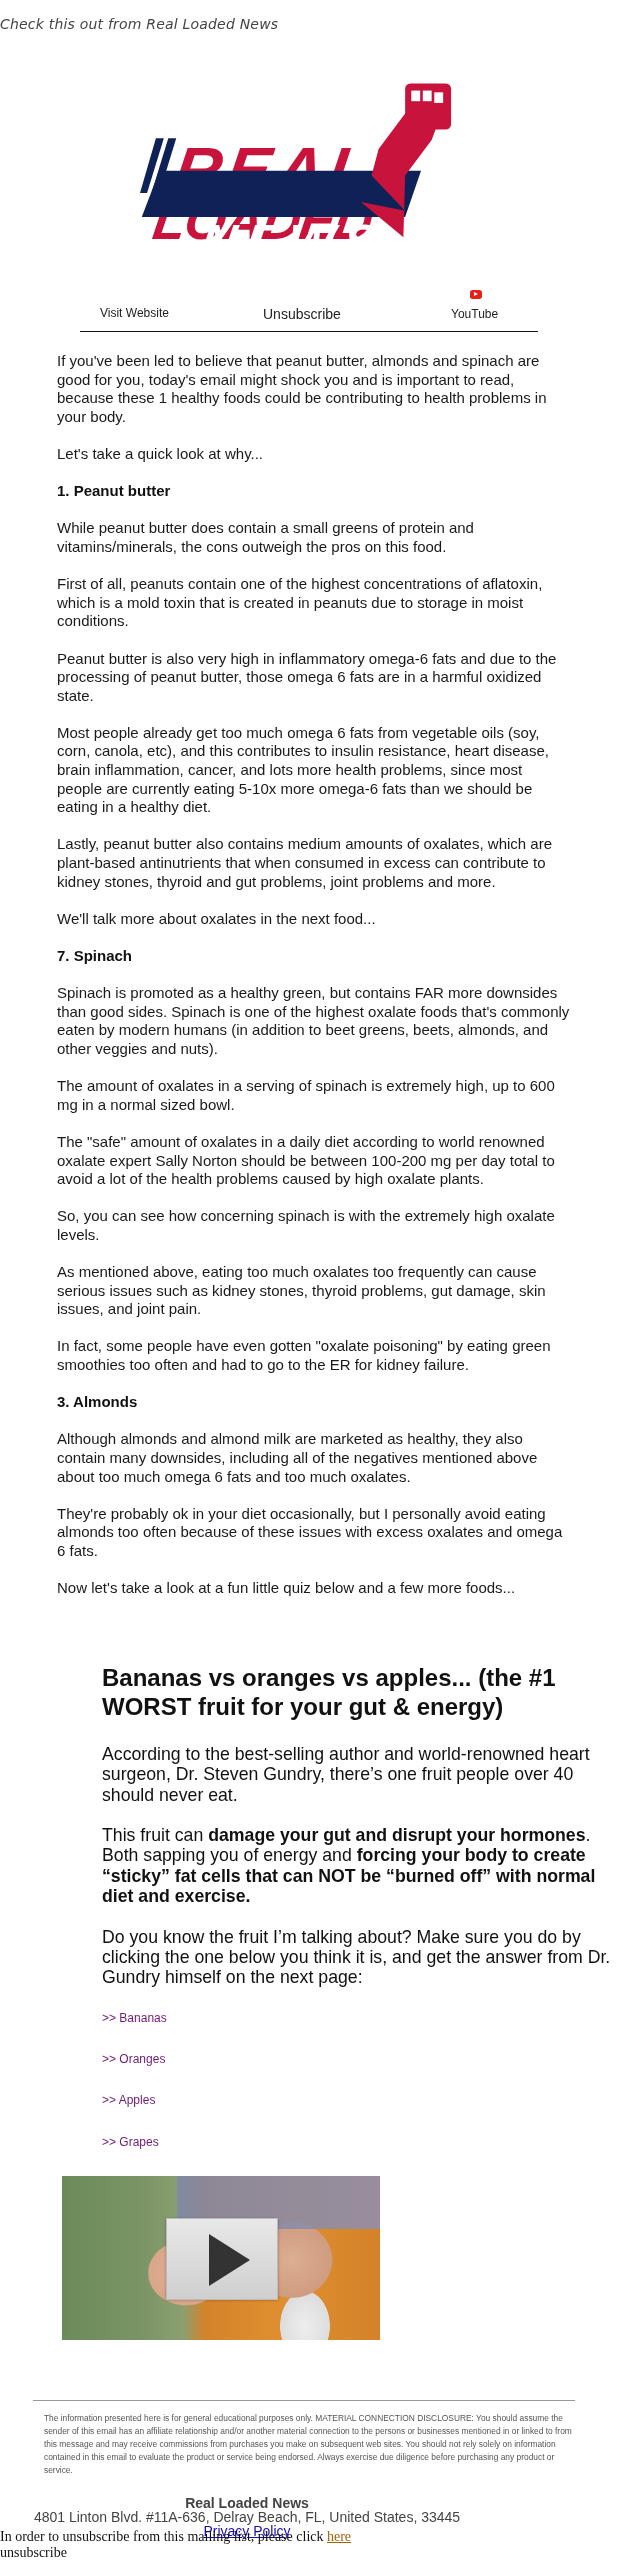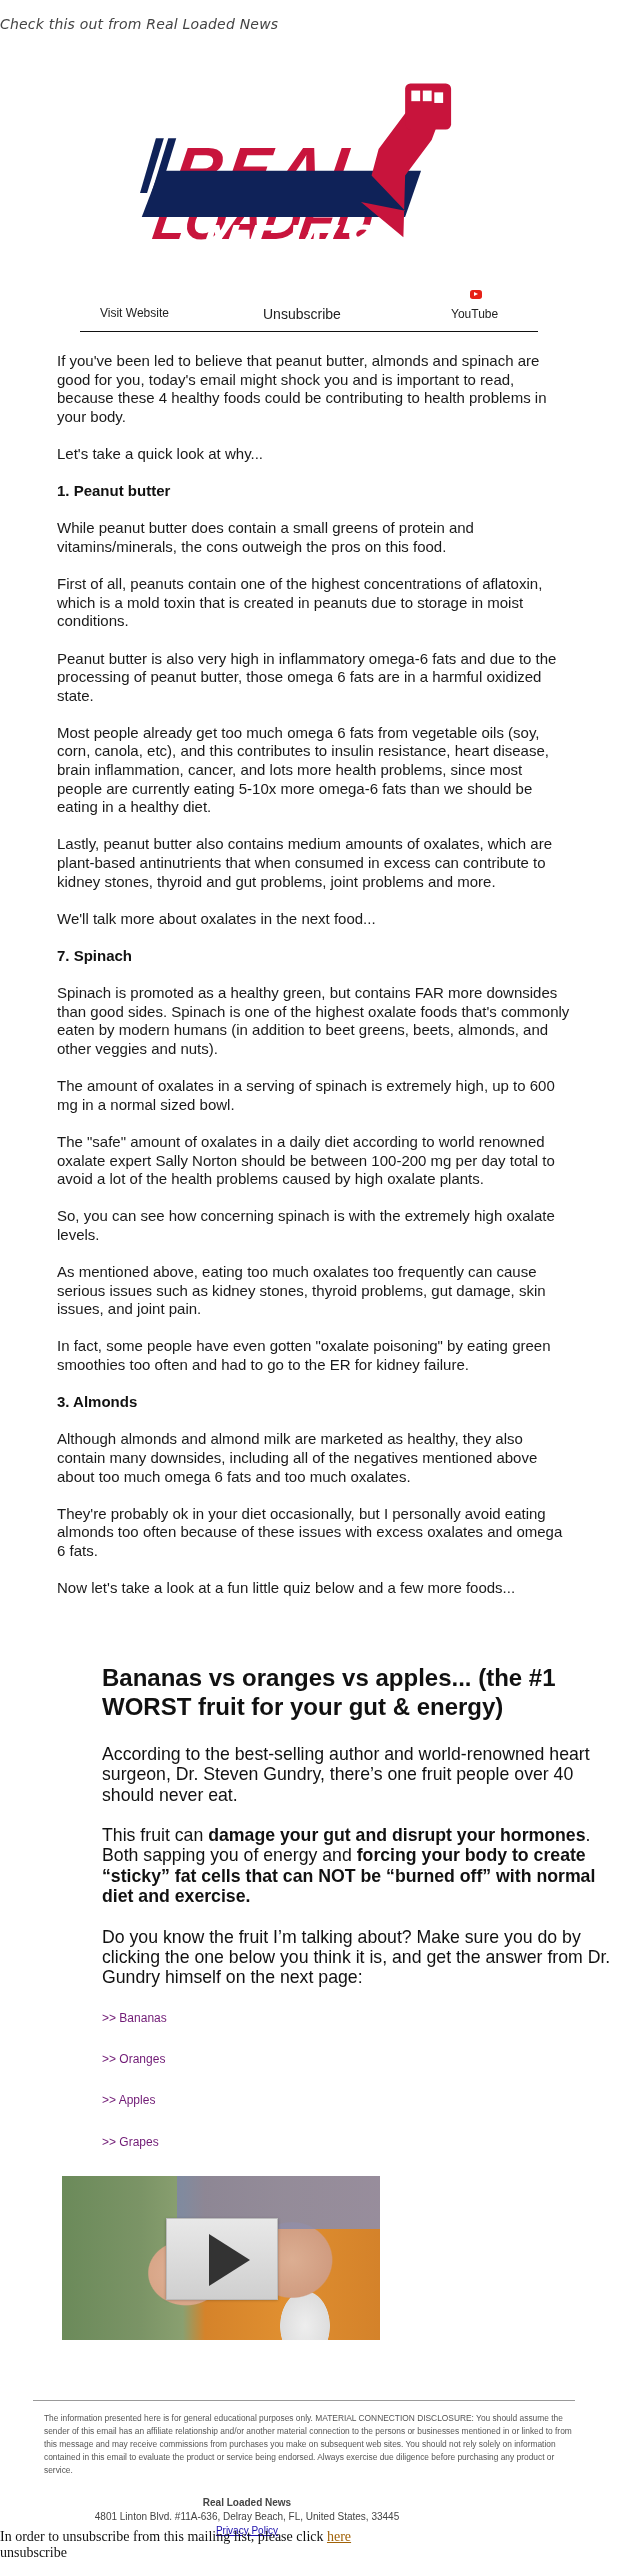--- a/index.html
+++ b/index.html
@@ -25,21 +25,21 @@
     background:
       radial-gradient(ellipse 62px 53px at 124px 97px, #e2b49a 0%, #d8a688 60%, transparent 62%),
       radial-gradient(ellipse 66px 62px at 230px 84px, #dcae92 0%, #d09c80 60%, transparent 62%),
       radial-gradient(ellipse 35px 49px at 243px 150px, #eeeeee 0%, #dddddd 70%, transparent 72%),
       linear-gradient(90deg, #6b8a5a 0%, #7b9466 25%, #8aa070 38%, #d5832a 45%, #e08f30 70%, #d4822a 100%); }
   .video-top { position: absolute; left: 115px; top: 0; width: 203px; height: 53px; background: linear-gradient(90deg, #7f86a6, #8d8fb0); opacity: 0.85; }
   .video-play { position: absolute; left: 104px; top: 42px; width: 110px; height: 80px; background: linear-gradient(180deg, #e8e8e8 0%, #cfcfcf 100%); border: 0.9px solid #bbb; box-shadow: 0 0.9px 2.7px rgba(0,0,0,0.3); }
   .video-play::after { content: ""; position: absolute; left: 42px; top: 15px; border-left: 41px solid #333; border-top: 26px solid transparent; border-bottom: 26px solid transparent; }
   .footer-rule { position: absolute; top: 2400px; left: 33px; width: 542px; height: 0.9px; background: #999; }
   .disclaimer { position: absolute; top: 2412px; left: 44px; width: 531px; font-size: 8.4px; line-height: 13px; color: #555; }
-  .company { position: absolute; top: 2496px; left: 0; width: 494px; text-align: center; font-size: 10px; line-height: 14px; color: #444; }
+  .company { position: absolute; top: 2496px; left: 0; width: 494px; text-align: center; font-size: 14px; line-height: 14px; color: #444; }
   .company .name { font-weight: bold; }
   .company a { color: #1a0dab; text-decoration: underline; }
   .unsub-note { position: absolute; top: 2529px; left: 0; font-family: "Liberation Serif", serif; font-size: 14px; line-height: 16px; color: #111; }
   .unsub-note a { color: #a16207; text-decoration: underline; }
 </style>
 </head>
 <body>
 
 <div class="tagline">Check this out from Real Loaded News</div>
 
@@ -67,21 +67,21 @@
 
 <div class="nav">
   <a class="nav-item nav-visit">Visit Website</a>
   <a class="nav-item nav-unsub">Unsubscribe</a>
   <span class="yt-icon"></span>
   <a class="nav-item nav-yt">YouTube</a>
   <div class="nav-rule"></div>
 </div>
 
 <div class="content">
-  <p>If you've been led to believe that peanut butter, almonds and spinach are good for you, today's email might shock you and is important to read, because these 4 healthy foods could be contributing to health problems in your body.</p>
+  <p>If you've been led to believe that peanut butter, almonds and spinach are good for you, today's email might shock you and is important to read, because these 1 healthy foods could be contributing to health problems in your body.</p>
   <p>Let's take a quick look at why...</p>
 
   <h3>1. Peanut butter</h3>
   <p>While peanut butter does contain a small greens of protein and vitamins/minerals, the cons outweigh the pros on this food.</p>
   <p>First of all, peanuts contain one of the highest concentrations of aflatoxin, which is a mold toxin that is created in peanuts due to storage in moist conditions.</p>
   <p>Peanut butter is also very high in inflammatory omega-6 fats and due to the processing of peanut butter, those omega 6 fats are in a harmful oxidized state.</p>
   <p>Most people already get too much omega 6 fats from vegetable oils (soy, corn, canola, etc), and this contributes to insulin resistance, heart disease, brain inflammation, cancer, and lots more health problems, since most people are currently eating 5-10x more omega-6 fats than we should be eating in a healthy diet.</p>
   <p>Lastly, peanut butter also contains medium amounts of oxalates, which are plant-based antinutrients that when consumed in excess can contribute to kidney stones, thyroid and gut problems, joint problems and more.</p>
   <p>We'll talk more about oxalates in the next food...</p>
 

